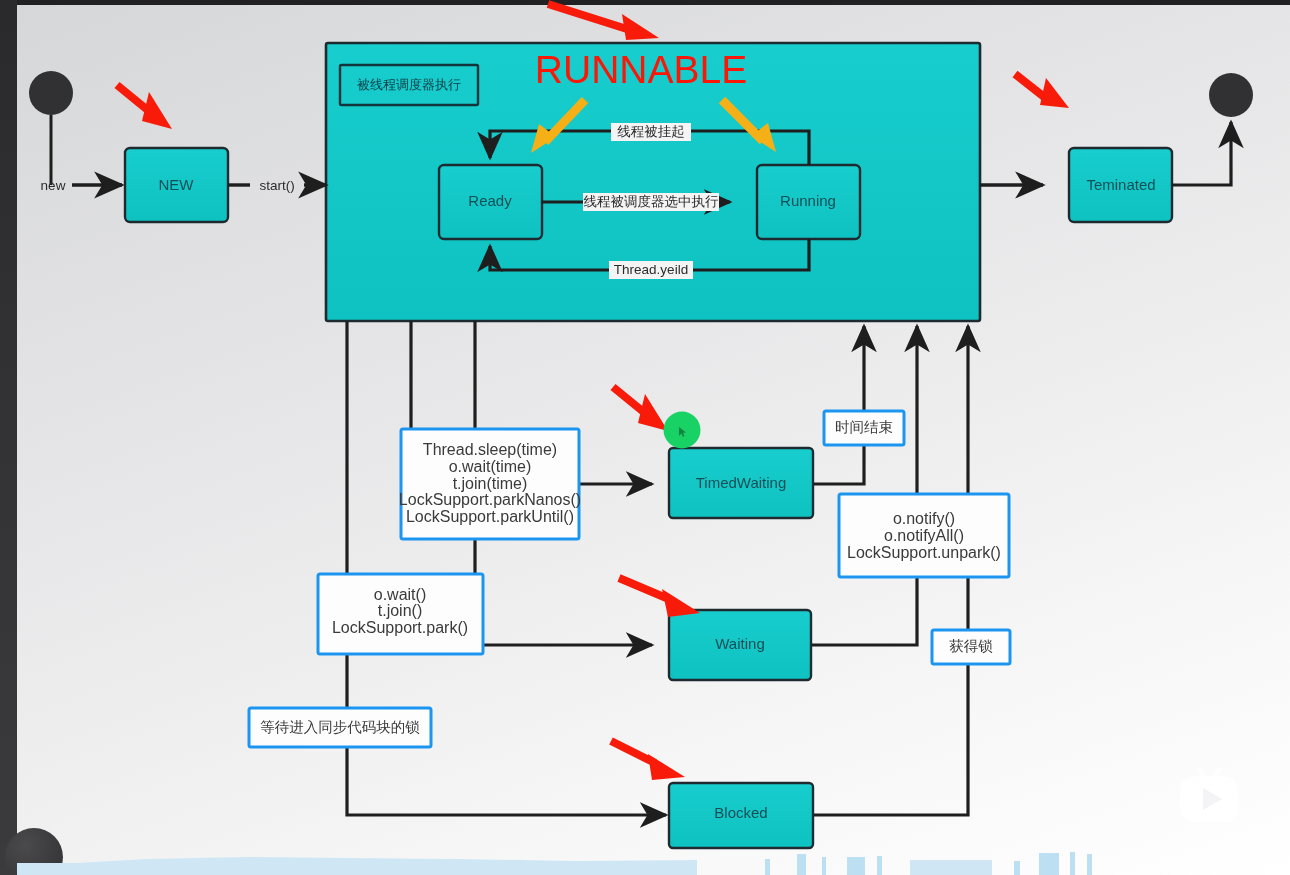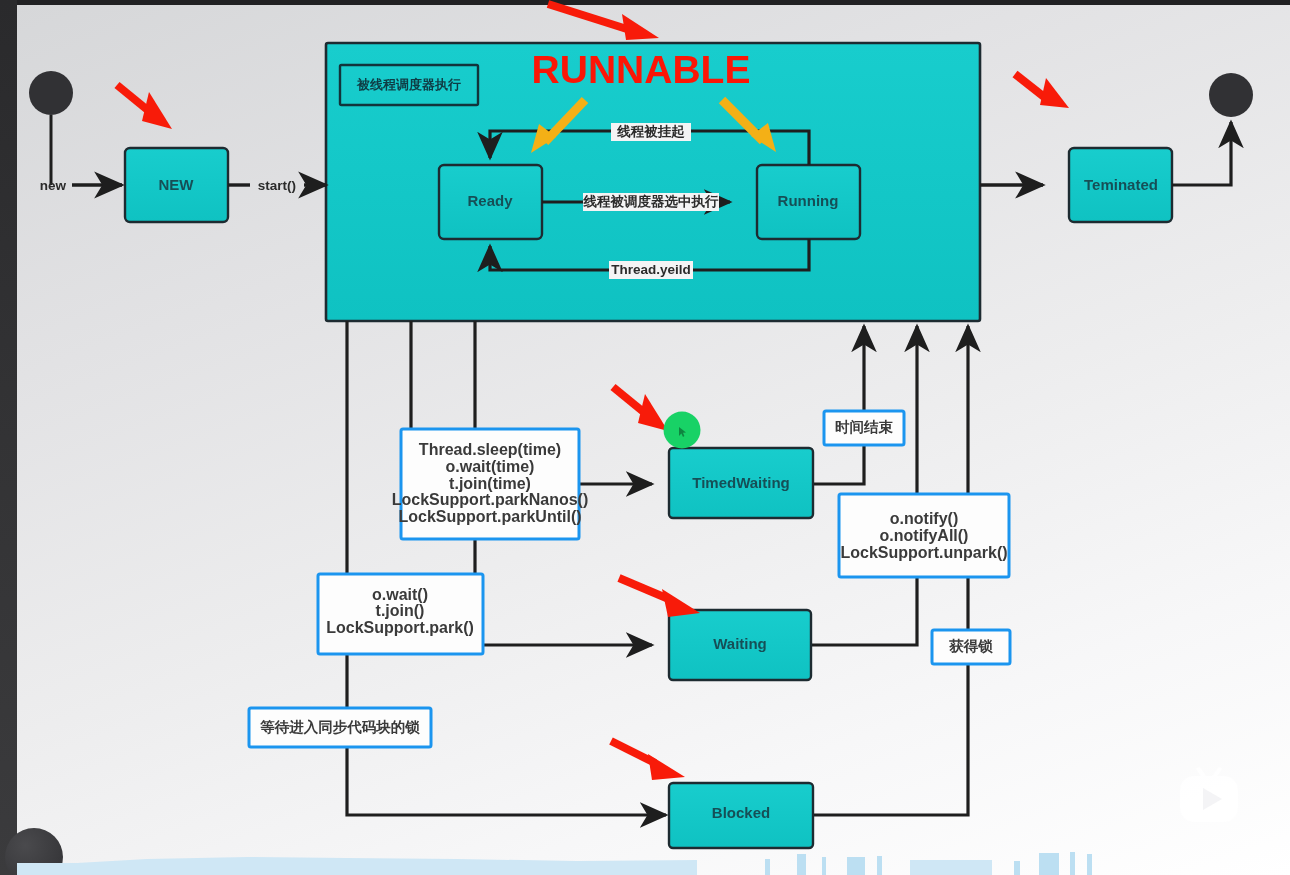--- a/index.html
+++ b/index.html
@@ -7,21 +7,20 @@
     padding: 0;
     background: #1c1c1c;
   }
   #stage {
     position: relative;
     width: 1290px;
     height: 875px;
     overflow: hidden;
     font-family: "Liberation Sans", sans-serif;
     background: #2e2e30;
-    font-weight: bold;
   }
   
   #canvas {
     position: absolute;
     left: 17px; top: 4px;
     width: 1273px; height: 871px;
     background: linear-gradient(160deg, #d6d7d9 0%, #e2e2e4 28%, #ededee 55%, #f7f7f8 78%, #ffffff 100%);
   }
   
   #top-strip {

